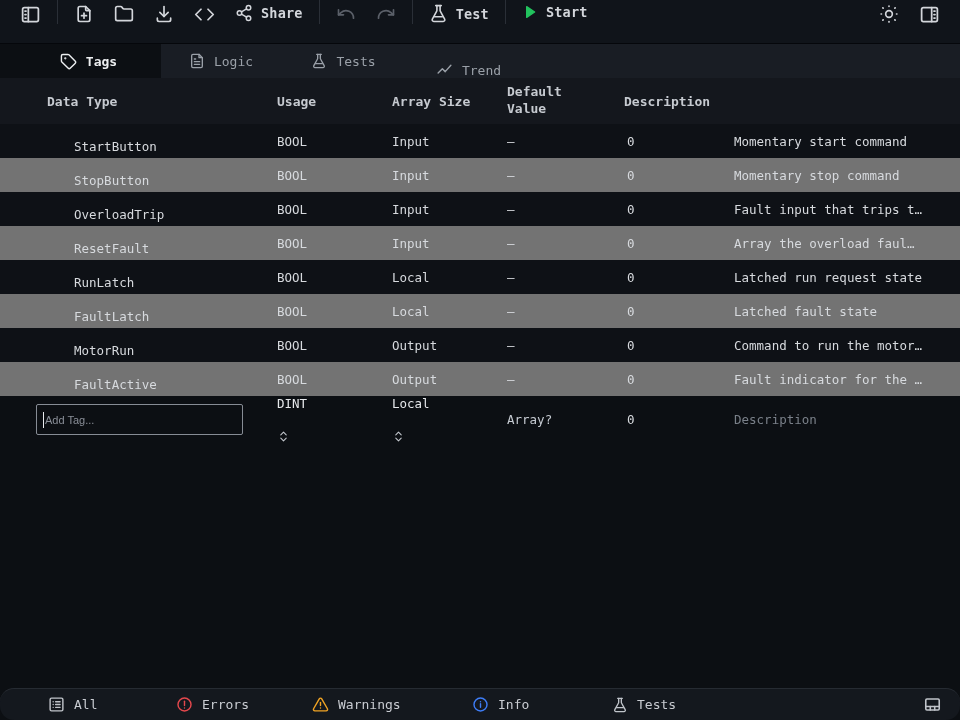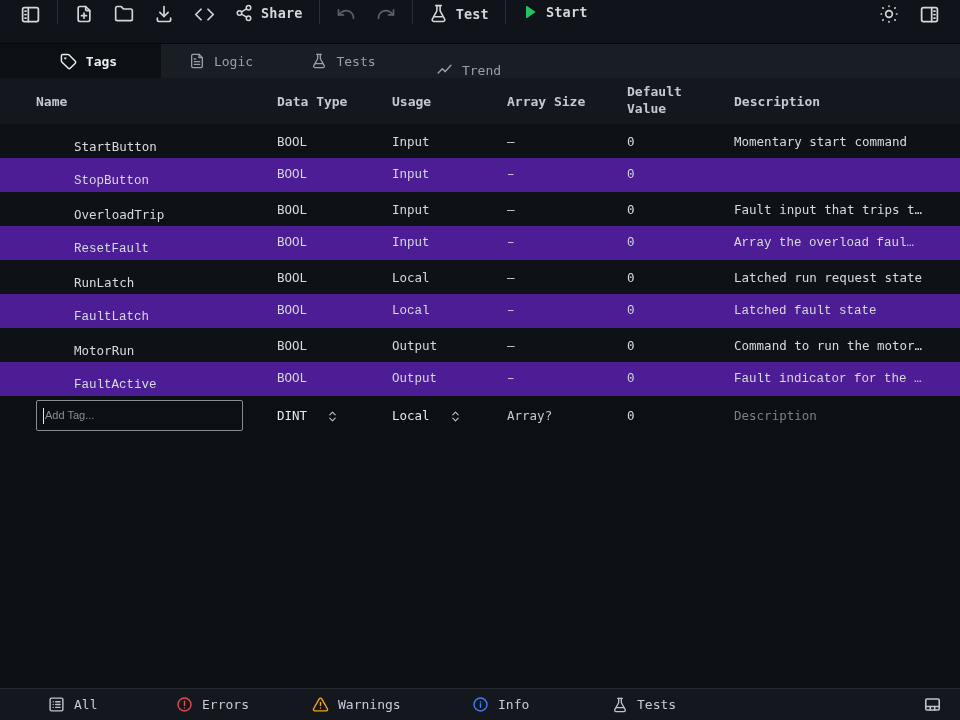--- a/index.html
+++ b/index.html
@@ -50,48 +50,48 @@
     align-items:center;
     padding:0 36px;
   }
   .thead {
     height:46px; background:#14171d; color:#c6cad0;
     font-size:13px; font-weight:bold;
   }
   .th-default { width:72px; line-height:1.3; white-space:normal; }
   .trow { height:34px; font-size:12.5px; cursor:default; }
   .trow.odd  { background:#0e1116; }
-  .trow.even { background:#4c1d95;font-family:Liberation Mono, monospace; }
+  .trow.even { background:#737373; }
   .c-name { padding-left:38px; white-space:nowrap; overflow:hidden;margin-top:11px; }
   .c-val  { padding-left:11px; white-space:nowrap; overflow:hidden; }
   .c-desc { padding-left:8px;  white-space:nowrap; overflow:hidden; }
 
   
   .add-row { height:38px; background:#0c0f13; font-size:12.5px; }
   .add-name { position:relative; }
   .add-input {
     width:207px; height:31px; background:transparent;
     border:1px solid #878c95; border-radius:2px;
     color:#d7dade; font-family:Liberation Sans, sans-serif; font-size:11px; padding:0 8px;
     outline:none;
   }
   .add-input::placeholder { color:#8a8f98; }
   .caret { position:absolute; left:7px; top:8px; width:1px; height:16px; background:#e8eaed; }
-  .sel { display:flex; align-items:flex-end; gap:19px; color:#e6e8eb; cursor:pointer; padding-left:11px; background:none; border:none; font:inherit; }
+  .sel { display:flex; align-items:flex-start; gap:19px; color:#e6e8eb; cursor:pointer; padding-left:11px; background:none; border:none; font:inherit;flex-direction:column; }
   .sel .chev { color:#c3c7cd; }
   .add-array { color:#c6cbd2; padding-left:11px; cursor:pointer; background:none; border:none; font:inherit; text-align:left; }
   .add-default { color:#d7dade; padding-left:11px; cursor:text; }
   .add-desc { color:#7a8089; padding-left:8px; cursor:text; }
 
   
   .statusbar {
     position:absolute; left:0; bottom:0; width:960px; height:32px;
     background:#14181e; border-top:1px solid #262b32;
     display:flex; align-items:center; padding-left:48px; padding-right:18px;
-    font-size:13px; color:#c9ccd2;
+    font-size:13px; color:#c9ccd2;border-radius:14px;
   }
   .sitem {
     display:flex; align-items:center; gap:9px; background:none; border:none;
     color:#c9ccd2; font:inherit; font-size:13px; cursor:pointer; padding:0;
   }
   .w-all{width:128px;} .w-err{width:136px;} .w-warn{width:160px;} .w-info{width:140px;}
   .red   { color:#e5484d; }
   .amber { color:#f0a324; }
   .blue  { color:#3e7df7; }
   .gray-ic { color:#c0c4ca; }
@@ -253,21 +253,20 @@
     <span>
       <svg class="ic" width="17" height="17" viewBox="0 0 24 24">
           <path d="M3 17l6-6 4 4 8-9"></path>
         </svg>
     </span>
     <span>Trend</span>
   </button>
 </div>
 
 <div class="thead grid-cols">
-  <div>Name</div>
   <div class="c-val">Data Type</div>
   <div class="c-val">Usage</div>
   <div class="c-val">Array Size</div>
   <div class="c-val">
       <div class="th-default">Default Value</div>
     </div>
   <div class="c-desc">Description</div>
 </div>
 
 <div>
@@ -278,20 +277,21 @@
     <div class="c-val">–</div>
     <div class="c-val">0</div>
     <div class="c-desc">Momentary start command</div>
   </div>
   <div class="trow even grid-cols">
     <div class="c-name">StopButton</div>
     <div class="c-val">BOOL</div>
     <div class="c-val">Input</div>
     <div class="c-val">–</div>
     <div class="c-val">0</div>
+    <div class="c-desc">Momentary stop command</div>
   </div>
   <div class="trow odd grid-cols">
     <div class="c-name">OverloadTrip</div>
     <div class="c-val">BOOL</div>
     <div class="c-val">Input</div>
     <div class="c-val">–</div>
     <div class="c-val">0</div>
     <div class="c-desc">Fault input that trips t…</div>
   </div>
   <div class="trow even grid-cols">

